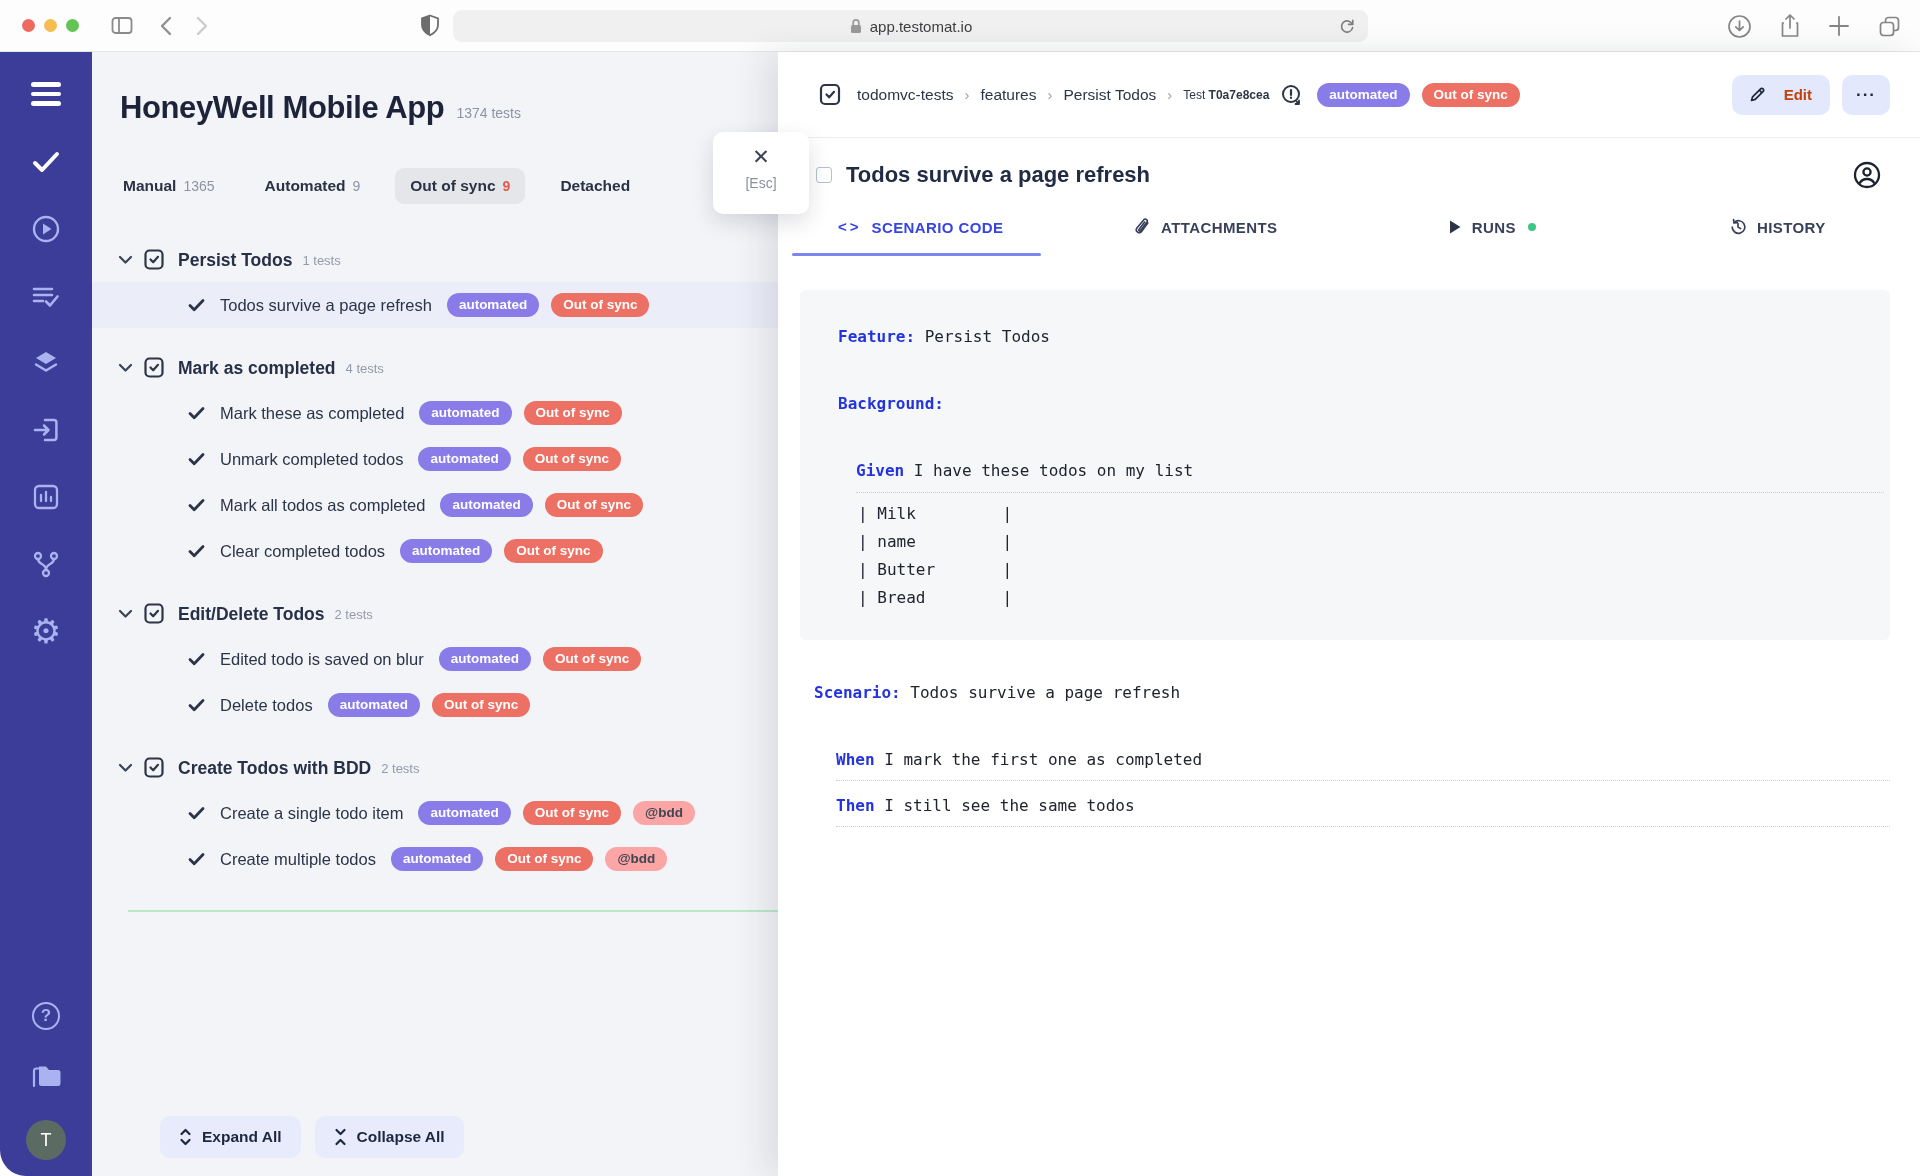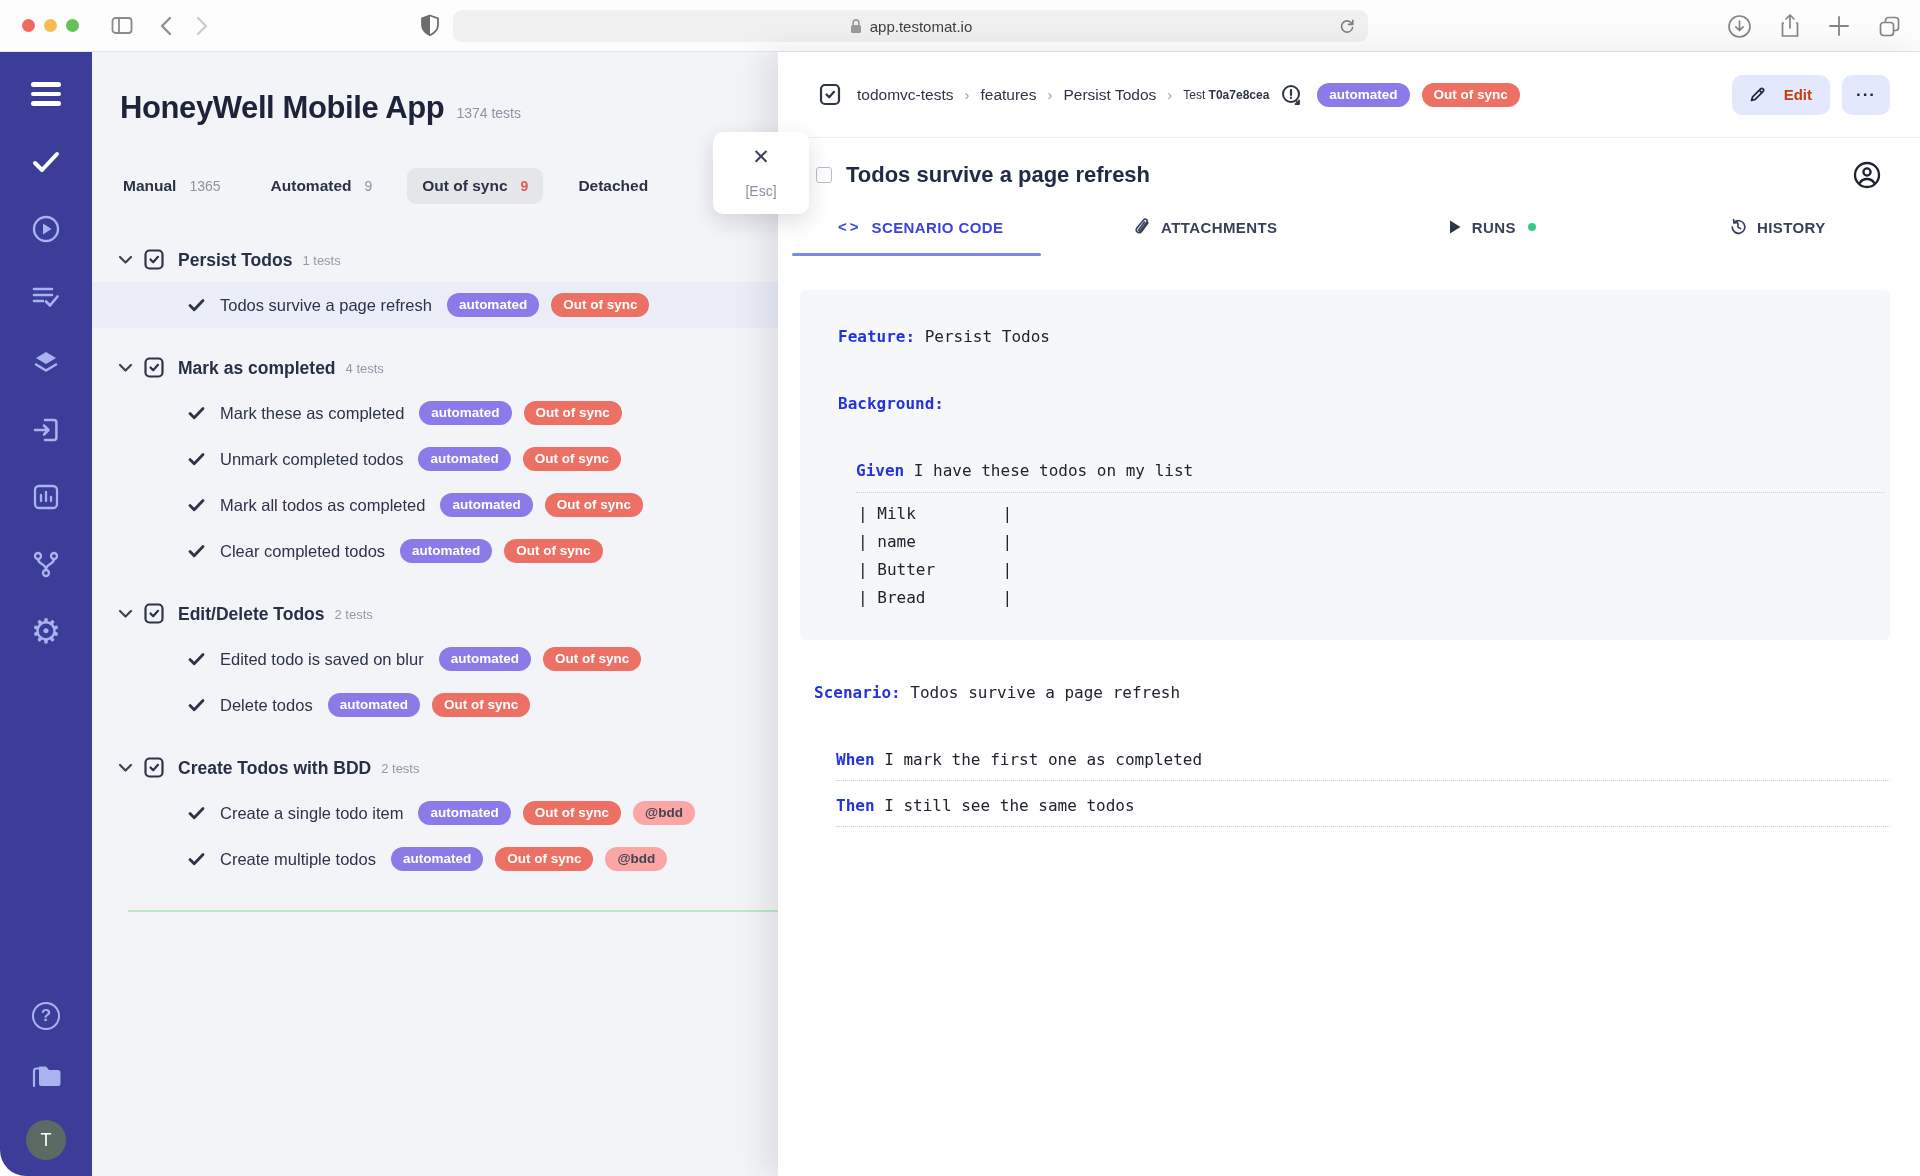--- a/index.html
+++ b/index.html
@@ -39,21 +39,21 @@
   .gear-glyph { font-size:34px; color:#aab2f0; line-height:1; font-family:"DejaVu Sans", sans-serif; }
   .avatar { width:40px; height:40px; border-radius:50%; background:#5c6a64; color:#fff;
     font-size:18px; display:flex; align-items:center; justify-content:center; }
 
   
   .list-pane { width:686px; background:#f3f4f7; position:relative; flex:none; }
   .lp-head { padding:38px 4px 0 28px; display:flex; align-items:baseline; }
   .lp-title { font-size:31px; font-weight:700; letter-spacing:-0.4px; color:#1d2439; }
   .lp-sub { margin-left:12px; font-size:14px; color:#8d93a3; }
   .ftabs { display:flex; align-items:center; gap:20px; margin:42px 0 0 16px; }
-  .ftab { display:flex; align-items:baseline; gap:13px; padding:9px 15px; border-radius:9px; cursor:pointer; }
+  .ftab { display:flex; align-items:baseline; gap:7px; padding:9px 15px; border-radius:9px; cursor:pointer; }
   .ftab-label { font-size:15.5px; font-weight:700; color:#2a3245; }
   .ftab-count { font-size:14px; color:#8d93a3; }
   .ftab.active { background:#e5e6ea; }
   .ftab.active .ftab-count { color:#e25950; font-weight:700; }
 
   .tree { margin-top:40px; }
   .suite { margin-bottom:24px; }
   .suite-row { display:flex; align-items:center; height:32px; padding-left:26px; margin-bottom:6px; cursor:pointer; }
   .chev { display:flex; margin-right:10px; }
   .suite-ico { display:flex; margin-right:13px; }
@@ -120,21 +120,21 @@
   .scenario-block { padding:42px 30px 0 36px; }
   .scenario-block .code-line.ind1 { margin-left:22px; }
   .scenario-block .code-line.dotted { padding-bottom:9px; }
   .scenario-block .code-line.dotted + .code-line.dotted { margin-top:14px; }
 
   
   .close-card { position:absolute; left:713px; top:132px; width:96px; height:82px; background:#fff;
     border-radius:10px; box-shadow:0 8px 22px rgba(25,30,60,.14); z-index:5;
     display:flex; flex-direction:column; align-items:center; }
   .close-x { margin-top:14px; font-size:21px; color:#3a4254; cursor:pointer; line-height:1; }
-  .esc-hint { margin-top:16px; font-size:14px; color:#8a90a0; }
+  .esc-hint { margin-top:8px; font-size:14px; color:#8a90a0; }
 
   svg { display:block; }
 </style>
 </head>
 <body>
 
 <div class="chrome">
   <div class="lights">
     <span class="light l-red"></span>
     <span class="light l-yellow"></span>
@@ -481,20 +481,34 @@
     <span class="badges">
                 <span class="badge b-auto">automated</span>
                 <span class="badge b-sync">Out of sync</span>
                 <span class="badge b-tag">@bdd</span>
               </span>
   </div>
           </div>
   </div>
       </div>
     <div class="green-rule"></div>
+    <div class="lp-footer">
+      <button class="lp-btn">
+        <svg width="13" height="18" viewBox="0 0 13 18">
+            <path d="M2.5 6 L6.5 2 L10.5 6 M2.5 12 L6.5 16 L10.5 12" fill="none" stroke="#1d2740" stroke-width="2.2" stroke-linecap="round" stroke-linejoin="round"></path>
+          </svg>
+        <span>Expand All</span>
+      </button>
+      <button class="lp-btn">
+        <svg width="13" height="18" viewBox="0 0 13 18">
+            <path d="M2.5 2 L6.5 6 L10.5 2 M2.5 16 L6.5 12 L10.5 16" fill="none" stroke="#1d2740" stroke-width="2.2" stroke-linecap="round" stroke-linejoin="round"></path>
+          </svg>
+        <span>Collapse All</span>
+      </button>
+    </div>
   </section>
 
   <section class="detail-pane">
     <div class="d-header">
       <span class="bc-ico">
         <svg width="24" height="26" viewBox="0 0 24 26">
             <rect x="3" y="3" width="18" height="19" rx="4" fill="none" stroke="#2e3547" stroke-width="2.2"></rect>
             <path d="M8.5 12.5 L11.2 15.3 L16 9.8" fill="none" stroke="#2e3547" stroke-width="2.2" stroke-linecap="round" stroke-linejoin="round"></path>
           </svg>
       </span>

